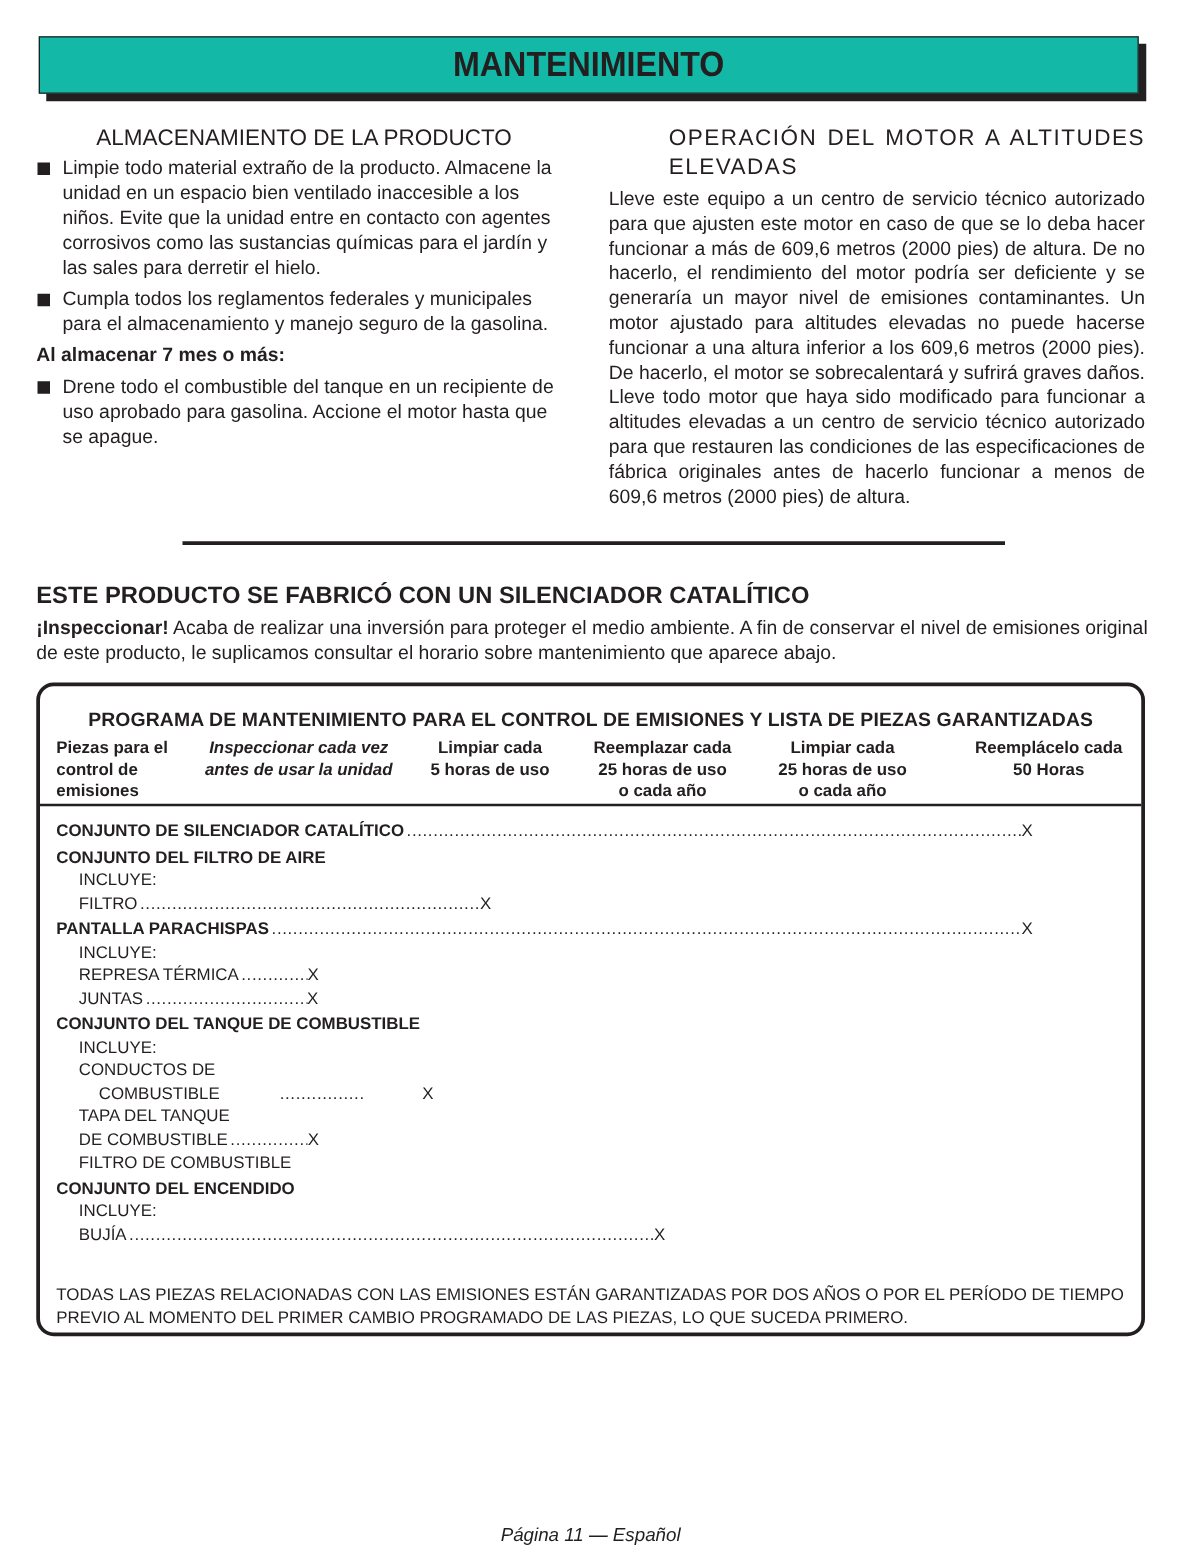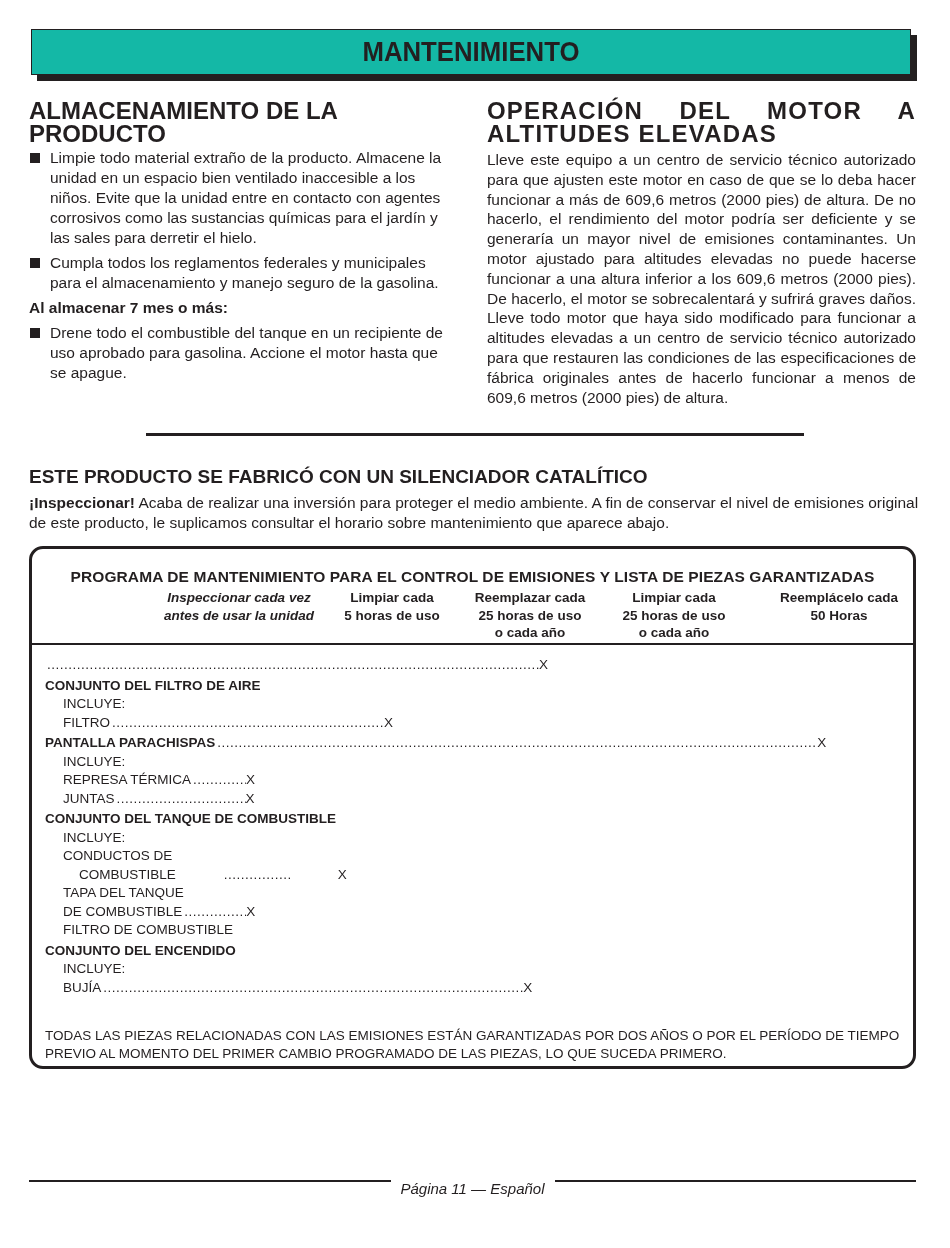--- a/index.html
+++ b/index.html
@@ -19,21 +19,21 @@
     }
     .title-banner h1 {
       font-size: 28px; font-weight: bold; letter-spacing: 0px;
       transform: scaleX(0.92);
     }
     
     .col { position: absolute; top: 99px; }
     .col-left { left: 29px; width: 427px; }
     .col-right { left: 487px; width: 429px; }
     .sec-head {
-      font-size: 24px; font-weight: bold; line-height: 23px; margin-bottom: 3px;
+      font-size: 18px; font-weight: normal; line-height: 23px; margin-bottom: 3px; margin-left: 48px;
     }
     .col-right .sec-head { letter-spacing: 1.2px; text-align: justify; text-align-last: left; margin-bottom: 5px;}
     .bullet {
       position: relative; padding-left: 21px;
       font-size: 15.5px; line-height: 20px; margin-bottom: 5px;
     }
     .bullet .sq {
       position: absolute; left: 1px; top: 5px; width: 10px; height: 10px; background: #231f20;
     }
     .sub-head { font-size: 15.5px; font-weight: bold; line-height: 20px; margin: 2px 0 5px 0; }
@@ -88,22 +88,22 @@
       flex: 0 0 auto; overflow: hidden; letter-spacing: 0.5px; font-weight: normal;
     }
     .row .mark { flex: 0 0 auto; font-weight: normal; }
     .row.gap { margin-top: 2px; }
     .footnote {
       position: absolute; left: 13px; top: 478px; width: 870px;
       font-size: 13.5px; line-height: 18px;
     }
     
     .footer {
-      position: absolute; left: 29px; top: 1180px; width: 887px; height: 20px;
-      display: flex; 
+      position: absolute; left: 29px; top: 1218px; width: 887px; height: 20px;
+      display: flex; align-items: center; flex-direction: column;
     }
     .footer .line { flex: 1; height: 2px; background: #231f20; }
     .footer .txt { padding: 0 10px; font-size: 15px; font-style: italic; }
   </style>
 </head>
 <body>
 
 <div class="title-banner">
   <h1>MANTENIMIENTO</h1>
 </div>
@@ -131,20 +131,25 @@
 </div>
 
 <div class="divider"></div>
 
 <div class="cat-head">ESTE PRODUCTO SE FABRICÓ CON UN SILENCIADOR CATALÍTICO</div>
 <div class="cat-intro"><b>¡Inspeccionar!</b><span> Acaba de realizar una inversión para proteger el medio ambiente. A fin de conservar el nivel de emisiones original de este producto, le suplicamos consultar el horario sobre mantenimiento que aparece abajo.</span></div>
 
 <div class="sched-box">
   <div class="sched-title">PROGRAMA DE MANTENIMIENTO PARA EL CONTROL DE EMISIONES Y LISTA DE PIEZAS GARANTIZADAS</div>
   <div class="sched-cols">
+    <div class="c c0">
+        <div>Piezas para el</div>
+        <div>control de</div>
+        <div>emisiones</div>
+      </div>
     <div class="c c1">
         <div>Inspeccionar cada vez</div>
         <div>antes de usar la unidad</div>
       </div>
     <div class="c c2">
         <div>Limpiar cada</div>
         <div>5 horas de uso</div>
       </div>
     <div class="c c3">
         <div>Reemplazar cada</div>
@@ -157,20 +162,21 @@
         <div>o cada año</div>
       </div>
     <div class="c c5">
         <div>Reemplácelo cada</div>
         <div>50 Horas</div>
       </div>
   </div>
   <div class="sched-rule"></div>
   <div class="rows" id="rows">
       <div class="row bold">
+        <span class="label">CONJUNTO DE SILENCIADOR CATALÍTICO</span>
         <span class="dots" style="width: 492px; margin-left: 2px;">................................................................................................................................................................................................................................................................................................................................................................................................................</span>
         <span class="mark">X</span>
       </div>
       <div class="row bold gap">
         <span class="label">CONJUNTO DEL FILTRO DE AIRE</span>
       </div>
       <div class="row indent">
         <span class="label">INCLUYE:</span>
       </div>
       <div class="row indent">

